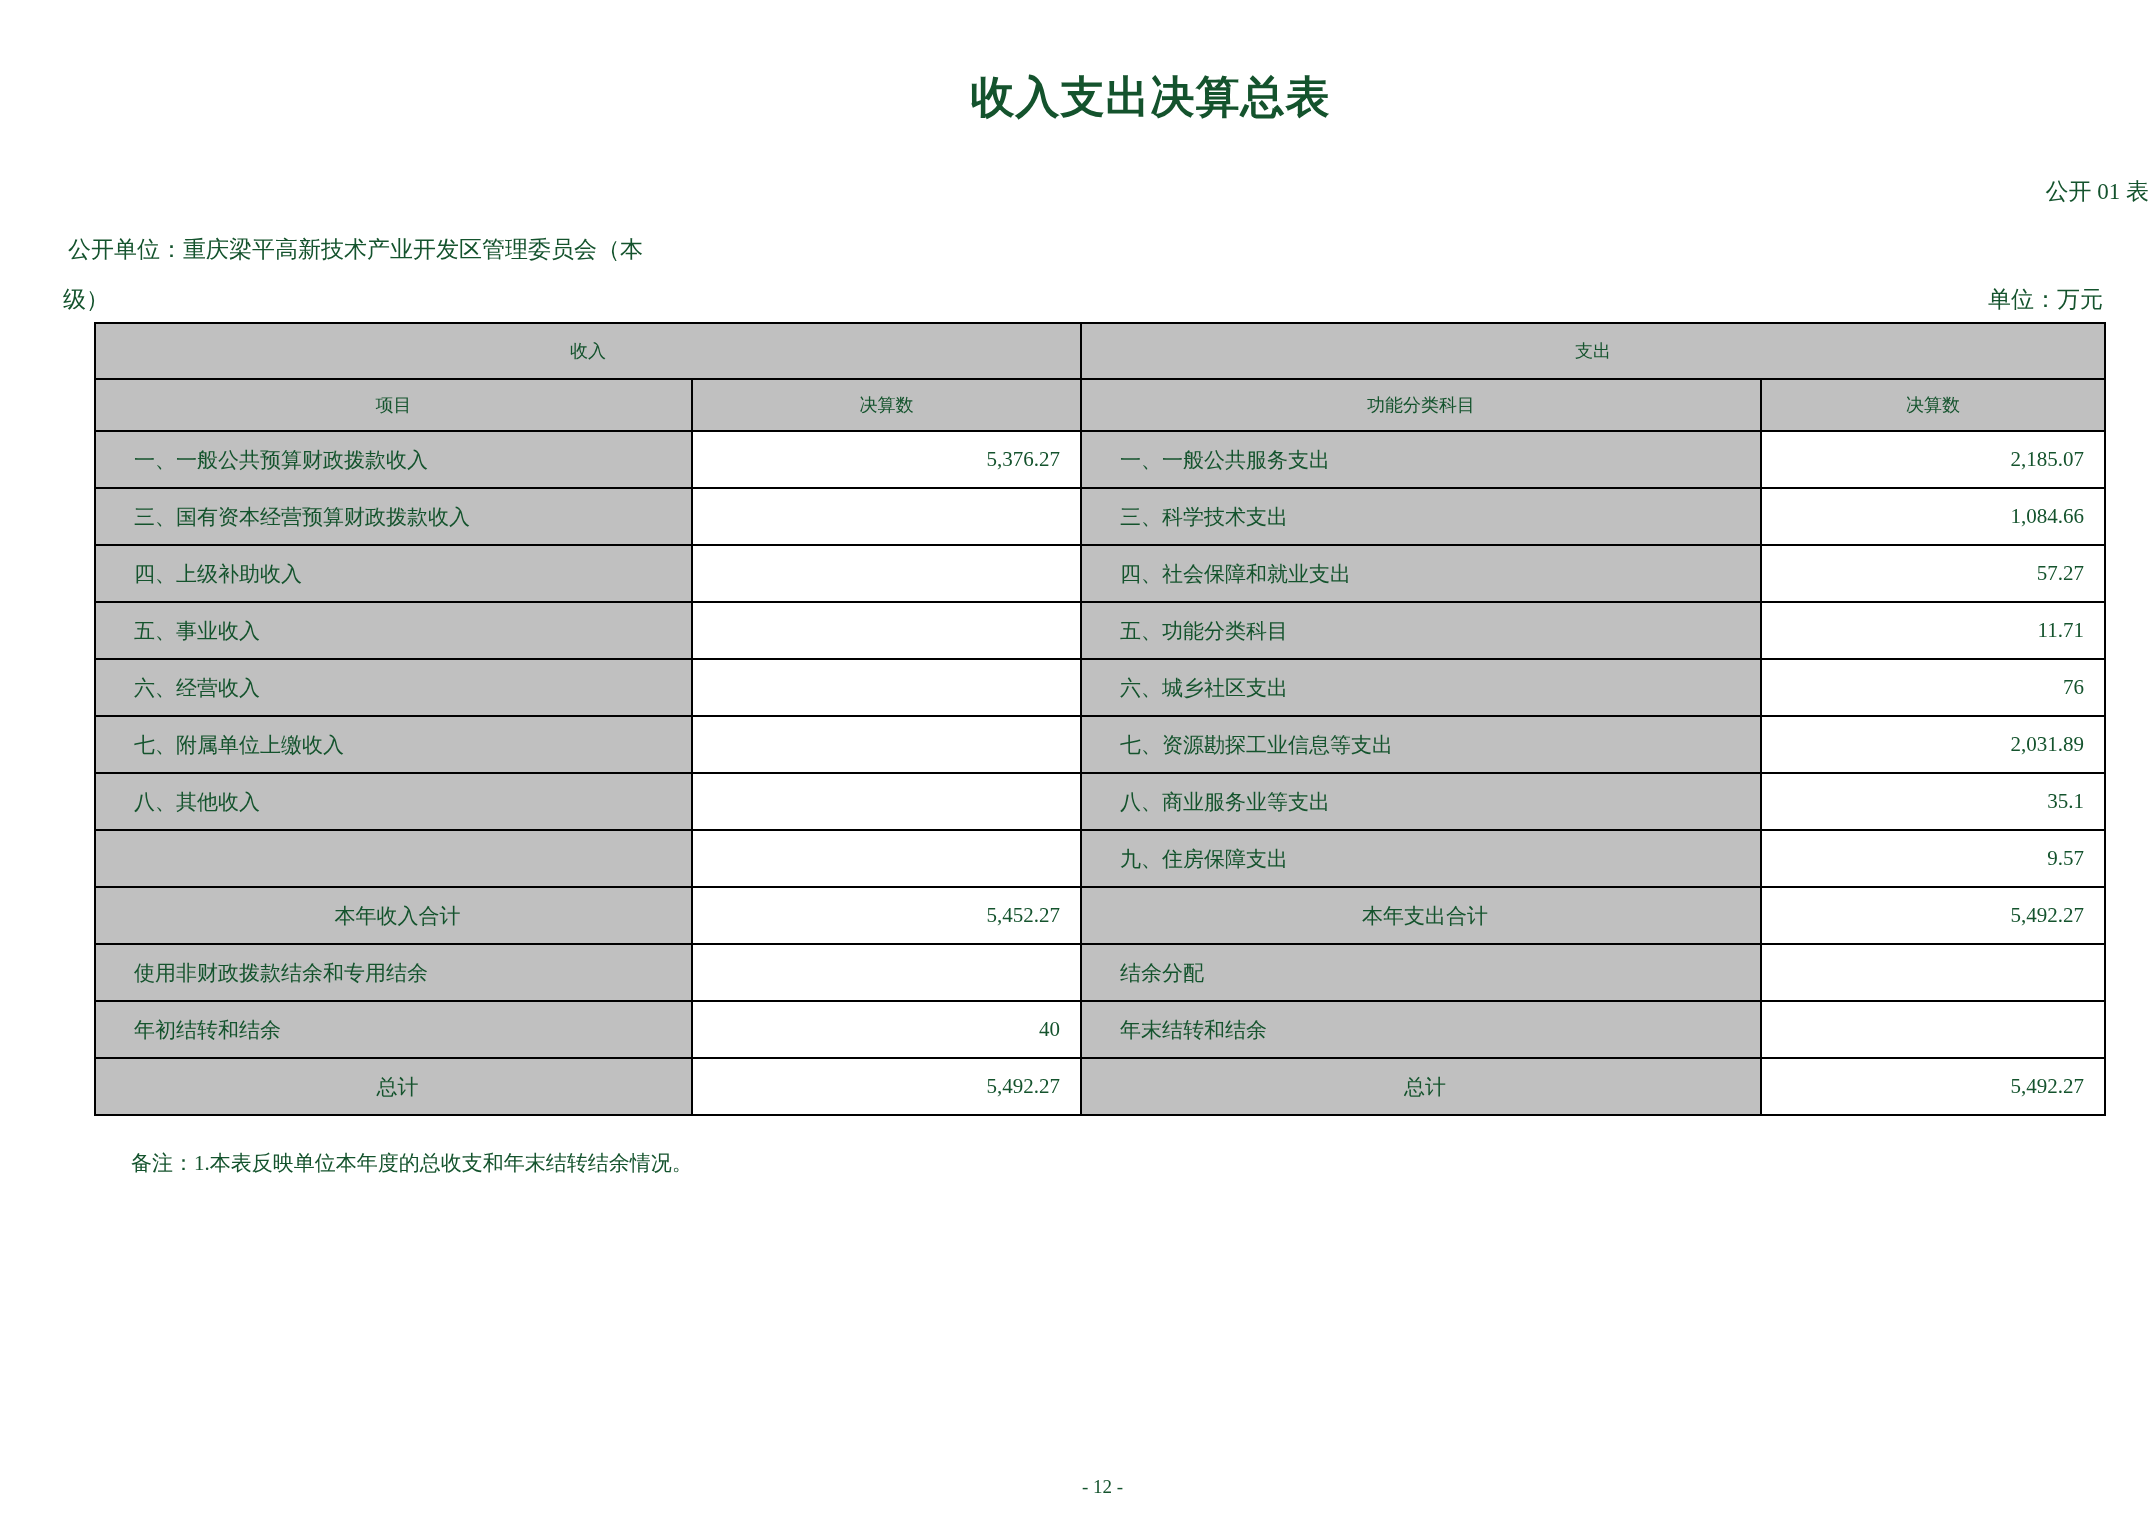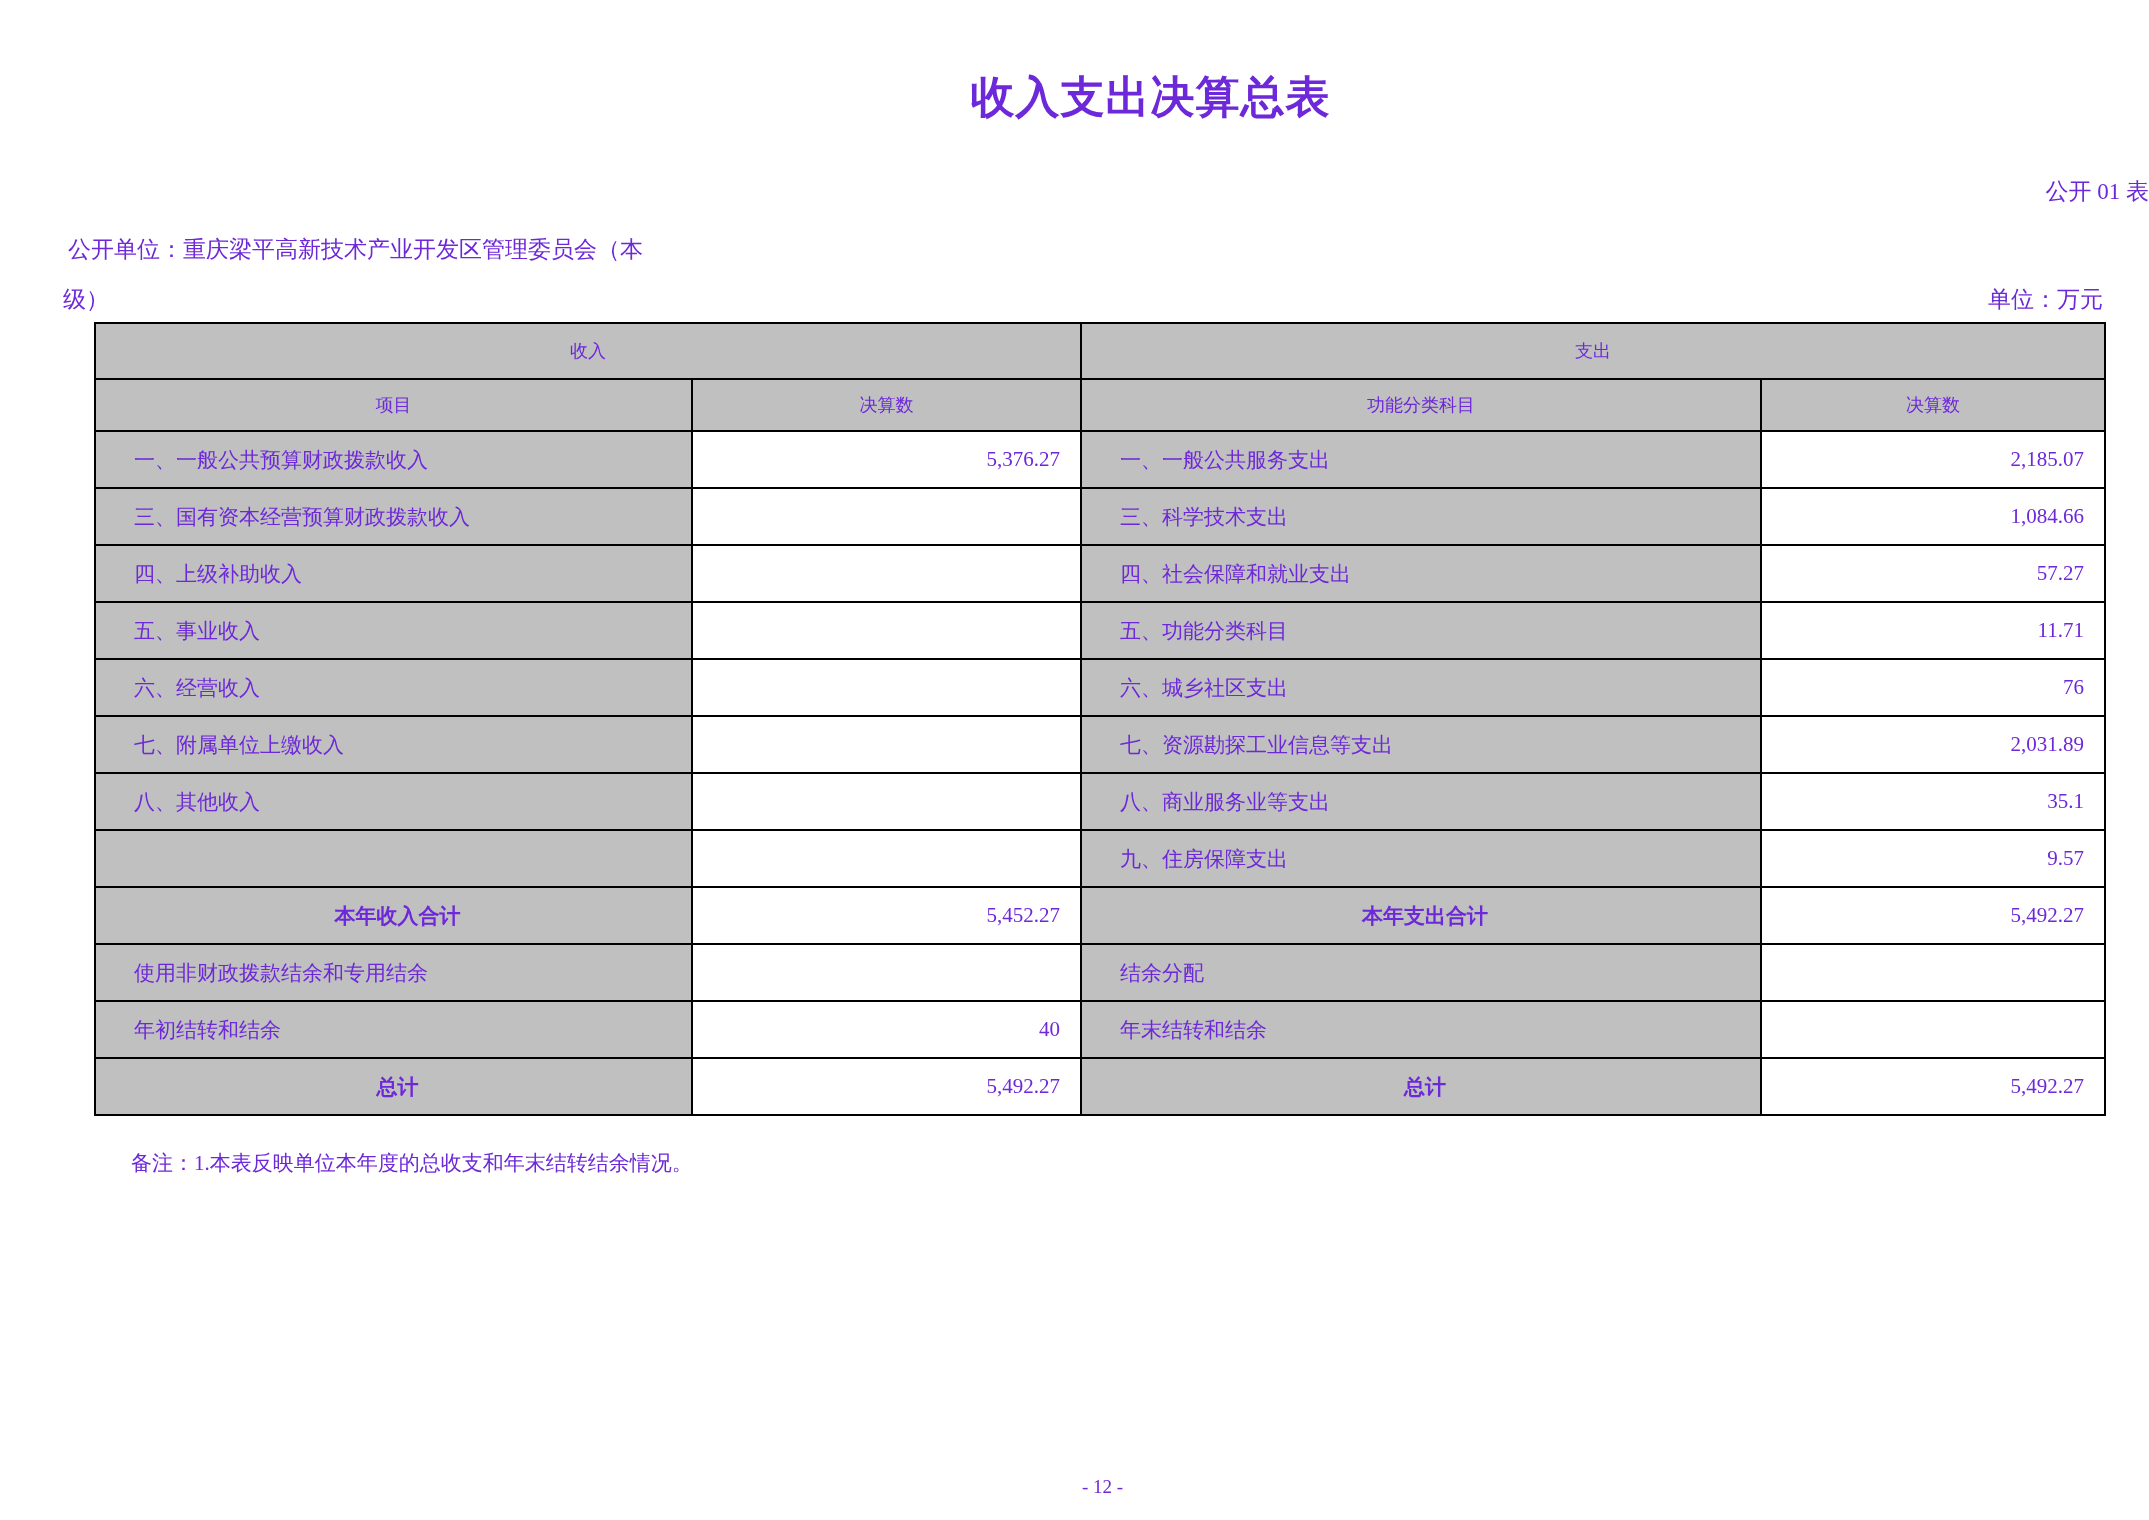--- a/index.html
+++ b/index.html
@@ -2,21 +2,21 @@
 <html><head>
 <meta charset="utf-8">
 <style>
   html, body { margin: 0; padding: 0; background: #ffffff; }
   .page {
     position: relative;
     width: 2149px;
     height: 1520px;
     background: #ffffff;
     font-family: "Liberation Serif", "DejaVu Serif", serif;
-    color: #6d28d9;
+    color: #14532d;
     overflow: hidden;
     border-radius: 26px;
   }
   .title {
     padding-top: 72px;
     text-align: center;
     position: relative;
     left: 76px;
     font-size: 44px;
     font-weight: bold;
@@ -68,21 +68,21 @@
     padding-left: 38px;
   }
   td.value {
     background: #ffffff;
     text-align: right;
     padding-right: 20px;
   }
   td.item.total {
     text-align: center;
     padding-left: 9px;
-    font-weight: bold;
+    font-weight: normal;
   }
   .footnote {
     margin: 34px 0 0 131px;
     font-size: 21px;
     line-height: 26px;
   }
   .page-number {
     position: absolute;
     bottom: 22px;
     left: 0;

